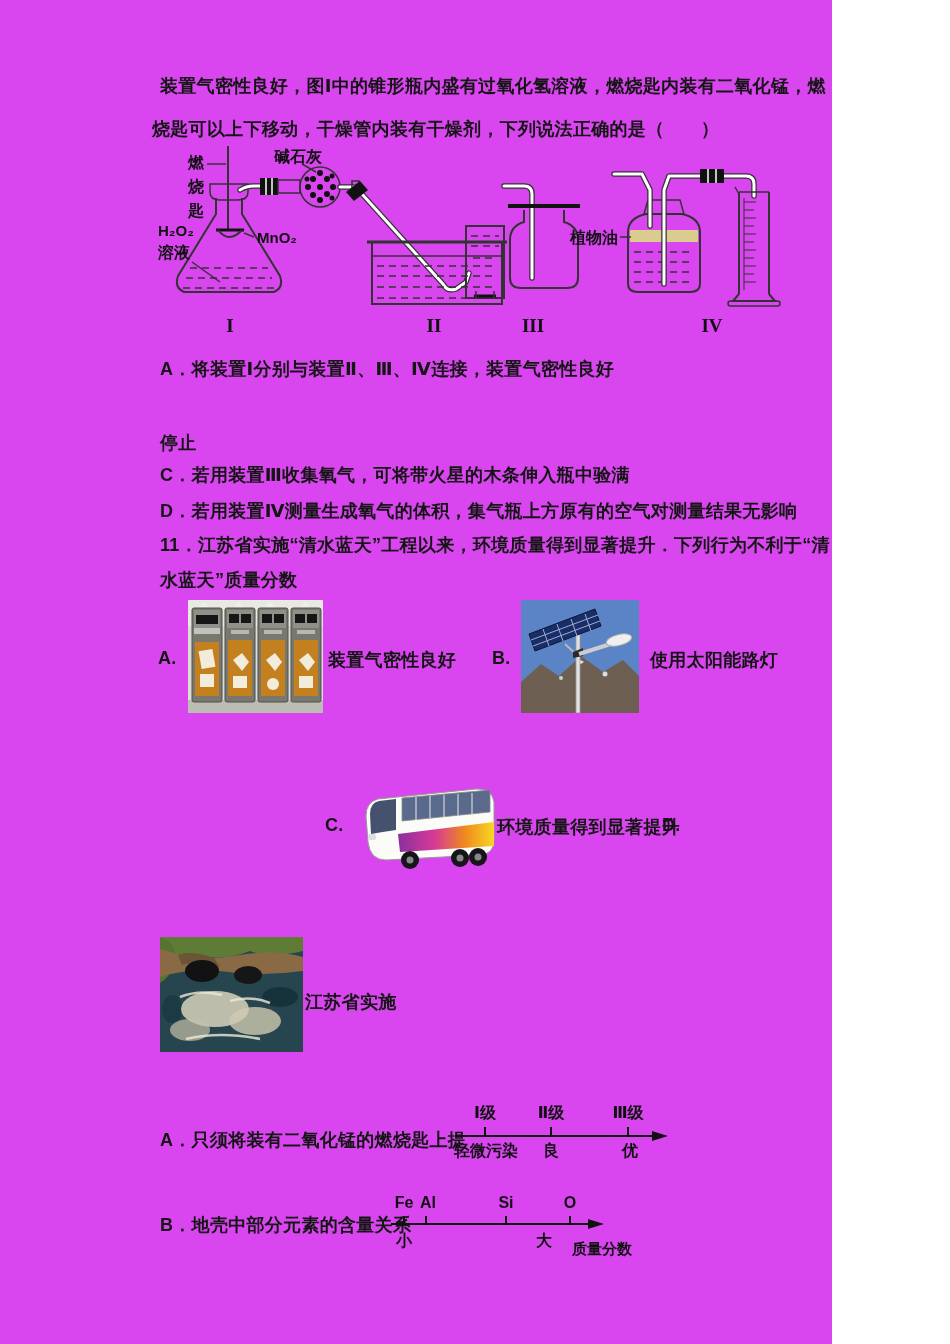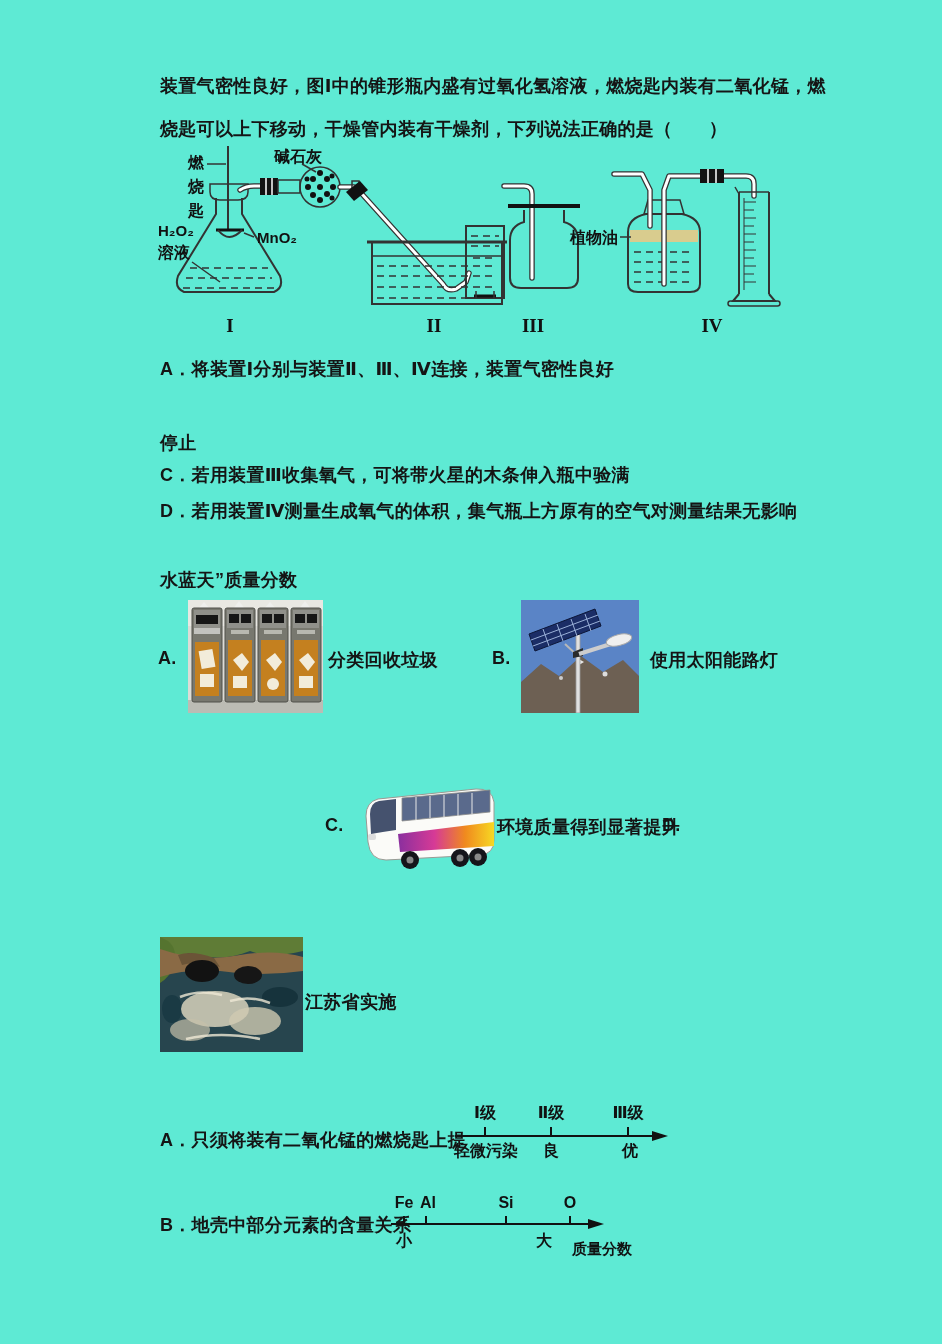--- a/index.html
+++ b/index.html
@@ -1,17 +1,17 @@
 <!DOCTYPE html>
 <html><head>
 <meta charset="utf-8">
 <style>
   *{margin:0;padding:0;box-sizing:border-box}
   html,body{background:#ffffff}
-  .page{position:relative;width:942px;height:1344px;background:#5eead4;overflow:hidden;
+  .page{position:relative;width:832px;height:1344px;background:#d946ef;overflow:hidden;
         font-family:"Liberation Sans","DejaVu Sans",sans-serif;color:#111}
   .t{position:absolute;font-size:18px;font-weight:700;letter-spacing:.3px;white-space:nowrap;color:#151515}
   .abs{position:absolute}
   
   .ln{stroke:#333;stroke-width:1.5;fill:none}
   .ln2{stroke:#333;stroke-width:2;fill:none}
   .dash{stroke:#333;stroke-width:1.6;fill:none;stroke-dasharray:7 5}
   .tubeo{stroke:#333;stroke-width:5.5;fill:none;stroke-linecap:round;stroke-linejoin:round}
   .tubei{stroke:#fff;stroke-width:3;fill:none;stroke-linecap:round;stroke-linejoin:round}
   .flabel{font-size:16px;font-weight:700;fill:#111;font-family:"Liberation Sans","DejaVu Sans",sans-serif}
@@ -19,21 +19,21 @@
   .roman{font-size:19px;font-weight:700;fill:#111;font-family:"Liberation Serif","DejaVu Serif",serif}
   .nl{font-size:16px;font-weight:700;fill:#111}
   .nl2{font-size:15px;font-weight:700;fill:#111}
 </style>
 </head>
 <body>
 
 <div class="page">
 
   <div class="t" style="left:160px;top:74px">装置气密性良好，图Ⅰ中的锥形瓶内盛有过氧化氢溶液，燃烧匙内装有二氧化锰，燃</div>
-  <div class="t" style="left:160px;top:117px">烧匙可以上下移动，干燥管内装有干燥剂，下列说法正确的是（　　）</div>
+  <div class="t" style="left:152px;top:117px">烧匙可以上下移动，干燥管内装有干燥剂，下列说法正确的是（　　）</div>
 
   <svg class="abs" style="left:150px;top:146px" width="650" height="196" viewBox="0 0 650 196">
 
     <g>
       <text x="46" y="22" text-anchor="middle" class="flabel">燃</text>
       <text x="46" y="46" text-anchor="middle" class="flabel">烧</text>
       <text x="46" y="70" text-anchor="middle" class="flabel">匙</text>
       <line x1="57" y1="18" x2="76" y2="18" class="ln"></line>
       <line x1="78" y1="0" x2="78" y2="84" stroke="#333" stroke-width="2"></line>
       <path d="M66,52 L66,68 L28,130 Q24,142 34,146 L124,146 Q134,142 130,130 L92,68 L92,52" class="ln2" fill="#fff"></path>
@@ -129,20 +129,21 @@
       <text x="383" y="186" class="roman">III</text>
       <text x="562" y="186" class="roman">IV</text>
     </g>
   </svg>
 
   <div class="t" style="left:160px;top:357px">A．将装置Ⅰ分别与装置Ⅱ、Ⅲ、Ⅳ连接，装置气密性良好</div>
   <div class="t" style="left:160px;top:431px">停止</div>
   <div class="t" style="left:160px;top:463px">C．若用装置Ⅲ收集氧气，可将带火星的木条伸入瓶中验满</div>
   <div class="t" style="left:160px;top:499px">D．若用装置Ⅳ测量生成氧气的体积，集气瓶上方原有的空气对测量结果无影响</div>
 
+  <div class="t" style="left:160px;top:533px">11．江苏省实施“清水蓝天”工程以来，环境质量得到显著提升．下列行为不利于“清</div>
   <div class="t" style="left:160px;top:568px">水蓝天”质量分数</div>
 
   <div class="t" style="left:158px;top:648px">A.</div>
 
   <svg class="abs" style="left:188px;top:600px" width="135" height="113" viewBox="0 0 135 113">
     <rect width="135" height="113" fill="#dddcd6"></rect>
     <rect width="135" height="26" fill="#e9e8e2"></rect>
     <rect y="100" width="135" height="13" fill="#bcbcb4"></rect>
     <g>
       <polygon points="10,9 16,2 22,9" fill="#efefec"></polygon>
@@ -182,21 +183,21 @@
       <rect x="6" y="10" width="26" height="18" fill="#90908a"></rect>
       <rect x="8" y="14" width="10" height="9" fill="#161616"></rect>
       <rect x="20" y="14" width="10" height="9" fill="#161616"></rect>
       <rect x="10" y="30" width="18" height="4" fill="#b8b8b0"></rect>
       <rect x="7" y="40" width="24" height="56" fill="#c4801f"></rect>
       <path d="M12,60 l9,-7 l7,9 l-7,9 z" fill="#f2ecda"></path>
       <rect x="12" y="76" width="14" height="12" fill="#f2ecda"></rect>
     </g>
   </svg>
 
-  <div class="t" style="left:328px;top:648px">分类回收垃圾</div>
+  <div class="t" style="left:328px;top:648px">装置气密性良好</div>
   <div class="t" style="left:492px;top:648px">B.</div>
 
   <svg class="abs" style="left:521px;top:600px" width="118" height="113" viewBox="0 0 118 113">
     <rect width="118" height="113" fill="#5a84c6"></rect>
     <path d="M0,82 L20,64 L38,76 L60,56 L82,72 L102,60 L118,76 L118,113 L0,113 Z" fill="#6d6053"></path>
     <path d="M56,58 l7,4 l-5,3 z" fill="#e8e8e8"></path>
     <circle cx="84" cy="74" r="2.5" fill="#ddd"></circle>
       <circle cx="40" cy="78" r="2" fill="#ccc"></circle>
     <rect x="55" y="28" width="4" height="85" fill="#e0e0e0" stroke="#9a9a9a" stroke-width="0.8"></rect>
     <polygon points="8,34 74,9 80,26 14,51" fill="#1b2d66" stroke="#0c1638"></polygon>

